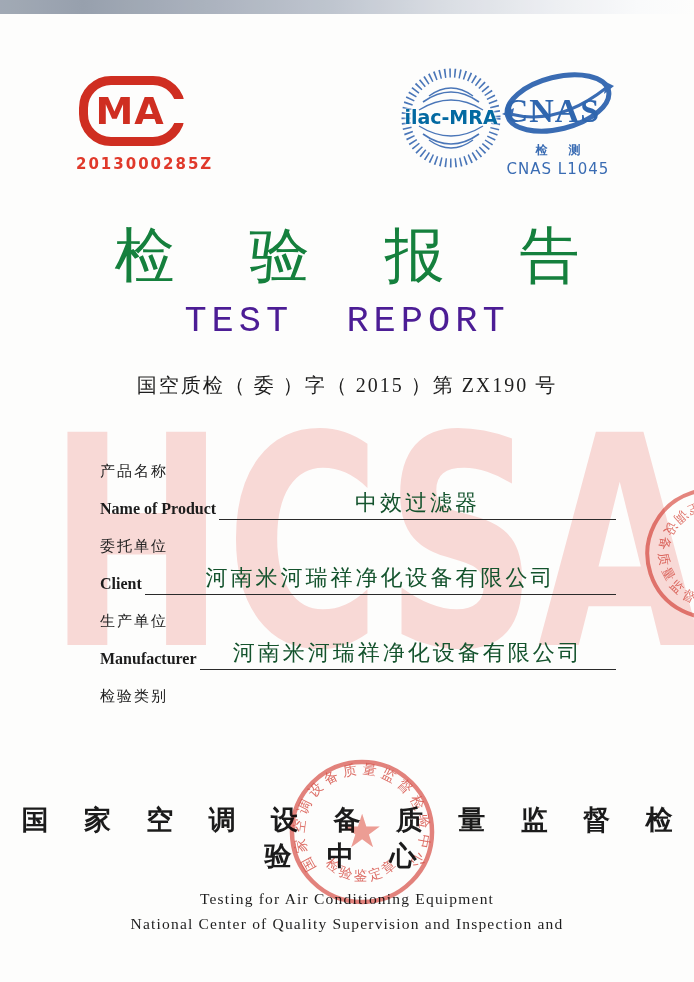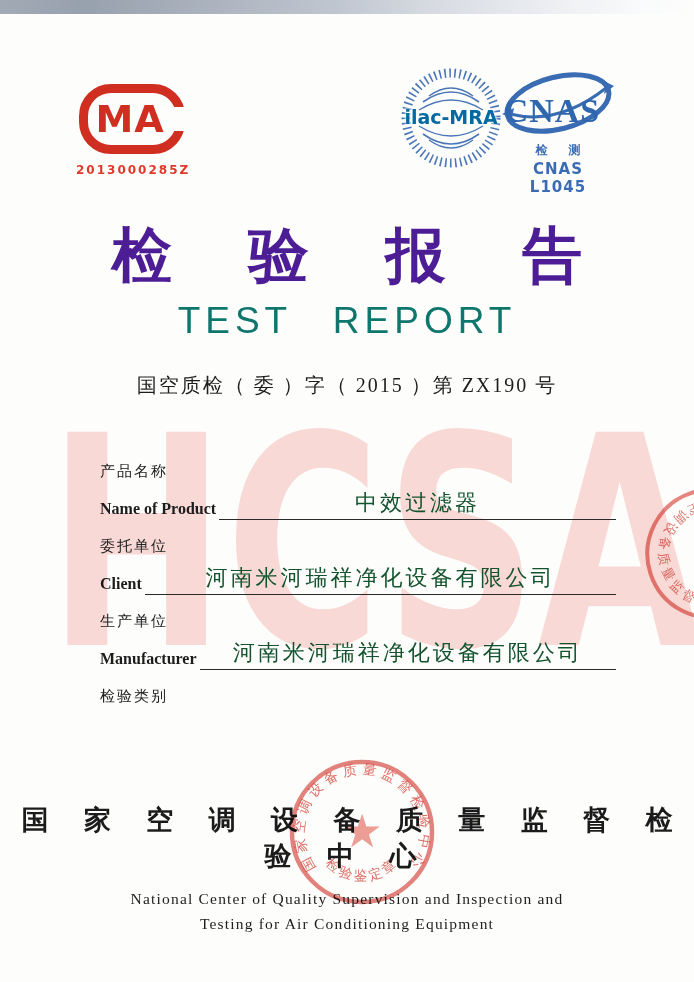--- a/index.html
+++ b/index.html
@@ -17,52 +17,52 @@
   .watermark{position:absolute;left:48px;top:398px;width:592px;z-index:1;
     display:flex;justify-content:space-between;
     font-family:"DejaVu Sans", sans-serif;font-weight:700;font-size:212px;line-height:1;
     color:#f8d9d6;transform:scaleY(1.38);transform-origin:top;letter-spacing:0;
     user-select:none;}
 
   
   .marks{position:absolute;top:0;left:0;width:100%;height:200px;z-index:2;}
   .mark{position:absolute;text-align:center;}
   .cma{left:76px;top:76px;width:112px;}
-  .cma-badge{position:relative;width:88px;height:52px;margin:8px auto;
+  .cma-badge{position:relative;width:88px;height:52px;margin:0 auto;
     border:9px solid #cf2e21;border-radius:32px;}
   .cma-badge .notch{position:absolute;right:-11px;top:14px;width:13px;height:24px;background:#fdfdfc;}
   .badge-letters{position:absolute;inset:0;display:flex;align-items:center;justify-content:center;
     font-family:"DejaVu Sans", sans-serif;font-weight:700;color:#cf2e21;}
   .cma-badge .badge-letters{font-size:38px;letter-spacing:1px;padding-right:4px;}
   .cma-number{margin-top:9px;font-family:"DejaVu Sans", sans-serif;font-weight:700;
-    font-size:12px;letter-spacing:2px;color:#e0392b;}
+    font-size:15px;letter-spacing:2px;color:#e0392b;}
   .cal{left:232px;top:70px;width:134px;}
   .cal-badge{position:relative;width:74px;height:62px;margin:0 auto;
     border:8px solid #cf2e21;border-radius:50%;}
   .cal-badge .notch{position:absolute;right:-10px;top:18px;width:12px;height:22px;background:#fdfdfc;}
   .cal-badge .badge-letters{font-size:40px;font-style:italic;padding-left:2px;}
   .cal-number{margin-top:10px;font-weight:700;font-size:11px;color:#e0392b;letter-spacing:0;}
   .ilac{left:399px;top:66px;width:104px;height:104px;}
   .ilac-label{position:absolute;left:0;right:0;top:40px;z-index:2;
     font-family:"DejaVu Sans", sans-serif;font-weight:700;font-size:19px;color:#0369a1;
     text-shadow:0 0 3px #fff,0 0 3px #fff;}
   .cnas{left:502px;top:70px;width:112px;}
   .cnas-label{position:absolute;left:0;right:12px;top:22px;z-index:2;
     font-family:"Liberation Serif", serif;font-weight:700;font-size:34px;color:#2f66ae;
     letter-spacing:1px;}
   .cnas-sub{margin-top:2px;font-size:12px;font-weight:700;color:#3a6cb3;letter-spacing:9px;text-indent:9px;}
-  .cnas-code{margin-top:1px;font-family:"DejaVu Sans", sans-serif;font-weight:700;
+  .cnas-code{margin-top:1px;font-family:"DejaVu Sans", sans-serif;font-weight:400;
     font-size:15px;color:#3a6cb3;letter-spacing:1px;}
 
   
   .title-cn{position:absolute;top:216px;left:0;width:100%;z-index:2;text-align:center;
-    font-family:"DejaVu Sans", sans-serif;font-weight:700;font-size:60px;color:#4c1d95;
+    font-family:"DejaVu Sans", sans-serif;font-weight:400;font-size:60px;color:#15803d;
     letter-spacing:14px;word-spacing:28px;text-indent:14px;}
   .title-en{position:absolute;top:300px;left:0;width:100%;z-index:2;text-align:center;
-    font-family:Liberation Sans, sans-serif;font-size:37px;color:#0f766e;
+    font-family:Liberation Mono, monospace;font-size:37px;color:#4c1d95;
     letter-spacing:5px;word-spacing:26px;}
   .report-no{position:absolute;top:372px;left:0;width:100%;z-index:2;text-align:center;
     font-size:20px;color:#1e1e1e;letter-spacing:2px;}
 
   
   .fields{position:absolute;top:462px;left:100px;width:516px;z-index:2;}
   .field{margin-bottom:17px;}
   .label-cn{font-size:15px;color:#222;letter-spacing:2px;margin-bottom:7px;}
   .field-row{display:flex;align-items:flex-end;}
   .label-en{font-size:16px;color:#1c1c1c;white-space:nowrap;padding-right:3px;padding-bottom:2px;font-weight:bold;}
@@ -157,22 +157,22 @@
     </div>
 
     <div class="field">
       <div class="label-cn">检验类别</div>
     </div>
   </div>
 
   <div class="footer">
     <div class="org-cn">国 家 空 调 设 备 质 量 监 督 检 验 中 心</div>
     <div class="org-en">
+      <div>Testing for Air Conditioning Equipment</div>
       <div>National Center of Quality Supervision and Inspection and</div>
-      <div>Testing for Air Conditioning Equipment</div>
     </div>
   </div>
 
   <svg class="seal seal-main" width="170" height="170" viewBox="0 0 170 170" xmlns="http://www.w3.org/2000/svg">
     <circle cx="85" cy="87" r="70" fill="none" stroke="#dd645c" stroke-width="4.5" opacity="0.8"></circle>
     <defs>
       <path id="arcTop" d="M 40.6,124.3 A 58,58 0 1 1 129.4,124.3"></path>
       <path id="arcBottom" d="M 48,118 A 48,48 0 0 0 122,118"></path>
     </defs>
     <text font-size="14" fill="#d9554c" opacity="0.85" letter-spacing="4.5" font-family="DejaVu Sans, sans-serif">

